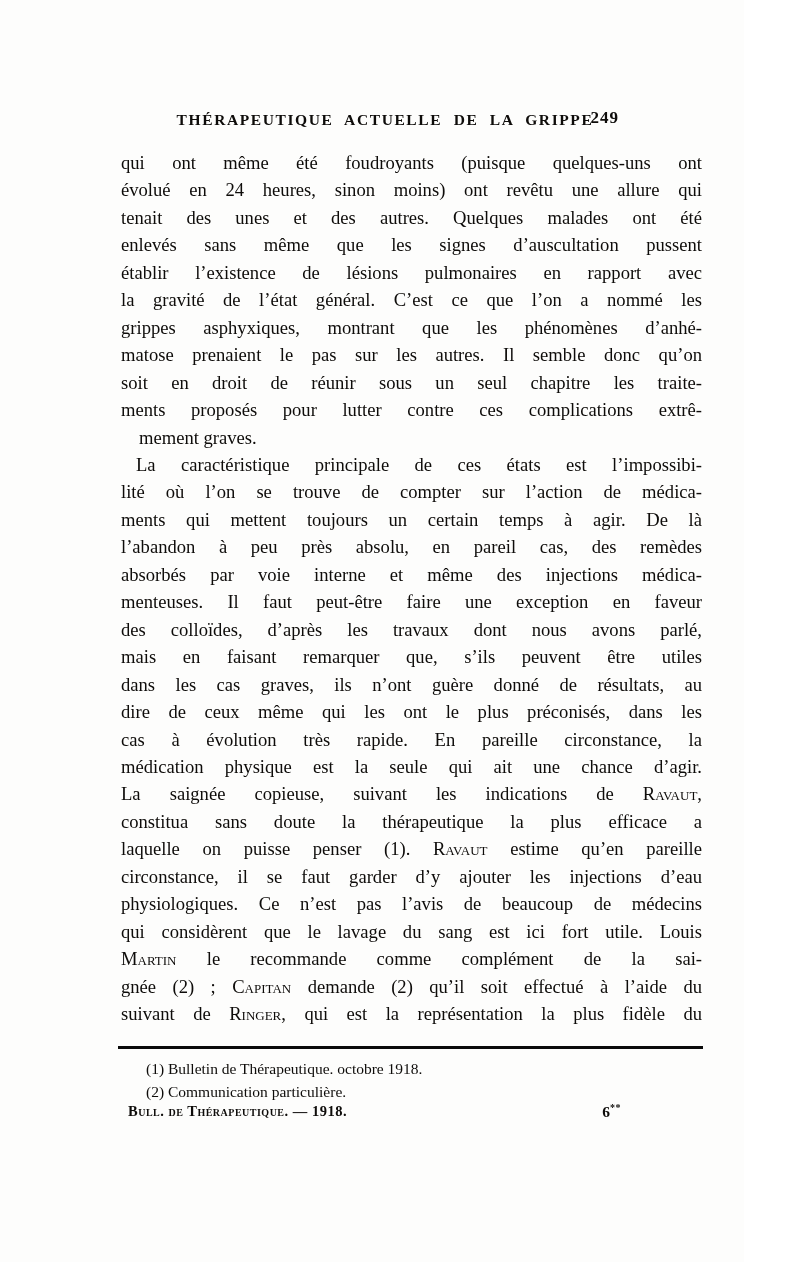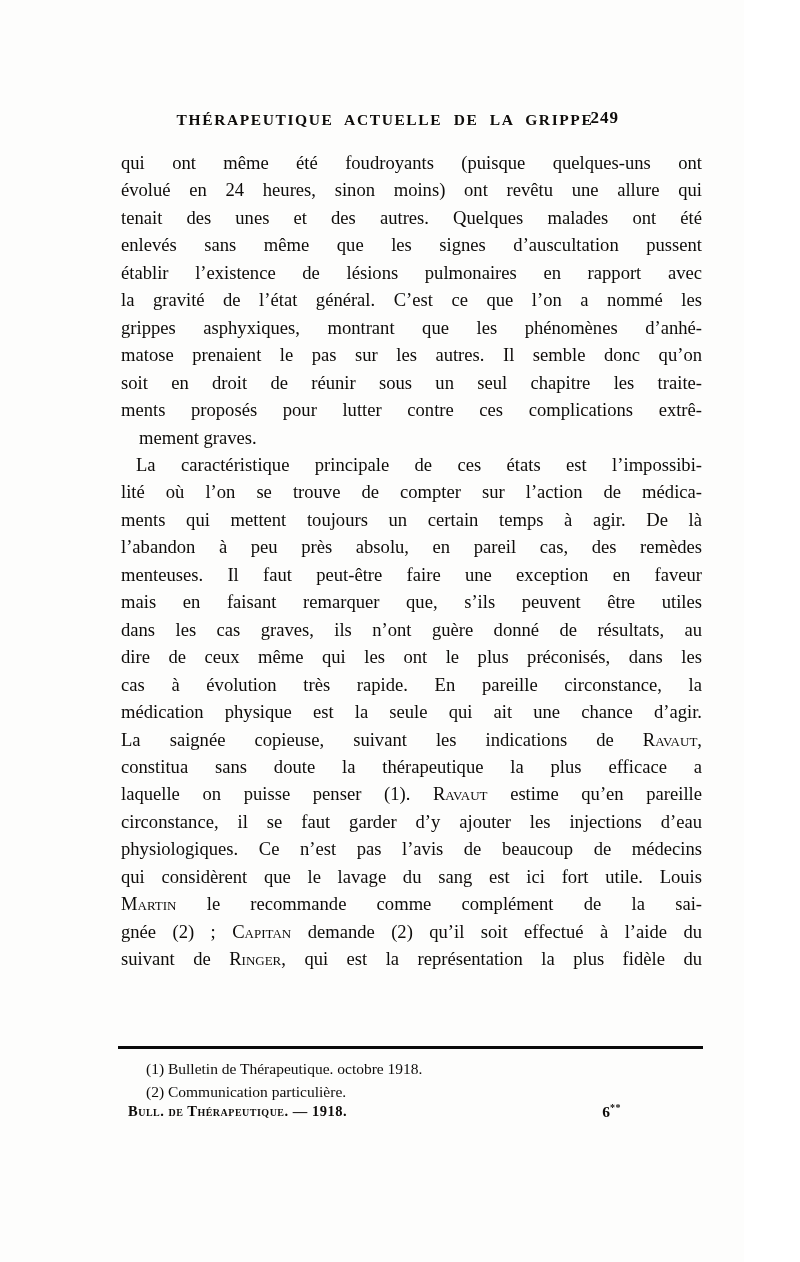--- a/index.html
+++ b/index.html
@@ -98,21 +98,23 @@
       <div class="line"><span>la gravité de l’état général. C’est ce que l’on a nommé les</span></div>
       <div class="line"><span>grippes asphyxiques, montrant que les phénomènes d’anhé-</span></div>
       <div class="line"><span>matose prenaient le pas sur les autres. Il semble donc qu’on</span></div>
       <div class="line"><span>soit en droit de réunir sous un seul chapitre les traite-</span></div>
       <div class="line"><span>ments proposés pour lutter contre ces complications extrê-</span></div>
       <div class="line nojust"><span>mement graves.</span></div>
       <div class="line indent"><span>La caractéristique principale de ces états est l’impossibi-</span></div>
       <div class="line"><span>lité où l’on se trouve de compter sur l’action de médica-</span></div>
       <div class="line"><span>ments qui mettent toujours un certain temps à agir. De là</span></div>
       <div class="line"><span>l’abandon à peu près absolu, en pareil cas, des remèdes</span></div>
+      <div class="line"><span>absorbés par voie interne et même des injections médica-</span></div>
       <div class="line"><span>menteuses. Il faut peut-être faire une exception en faveur</span></div>
+      <div class="line"><span>des colloïdes, d’après les travaux dont nous avons parlé,</span></div>
       <div class="line"><span>mais en faisant remarquer que, s’ils peuvent être utiles</span></div>
       <div class="line"><span>dans les cas graves, ils n’ont guère donné de résultats, au</span></div>
       <div class="line"><span>dire de ceux même qui les ont le plus préconisés, dans les</span></div>
       <div class="line"><span>cas à évolution très rapide. En pareille circonstance, la</span></div>
       <div class="line"><span>médication physique est la seule qui ait une chance d’agir.</span></div>
       <div class="line"><span>La saignée copieuse, suivant les indications de </span><span class="sc">Ravaut</span><span>,</span></div>
       <div class="line"><span>constitua sans doute la thérapeutique la plus efficace a</span></div>
       <div class="line"><span>laquelle on puisse penser (1). </span><span class="sc">Ravaut</span><span> estime qu’en pareille</span></div>
       <div class="line"><span>circonstance, il se faut garder d’y ajouter les injections d’eau</span></div>
       <div class="line"><span>physiologiques. Ce n’est pas l’avis de beaucoup de médecins</span></div>

